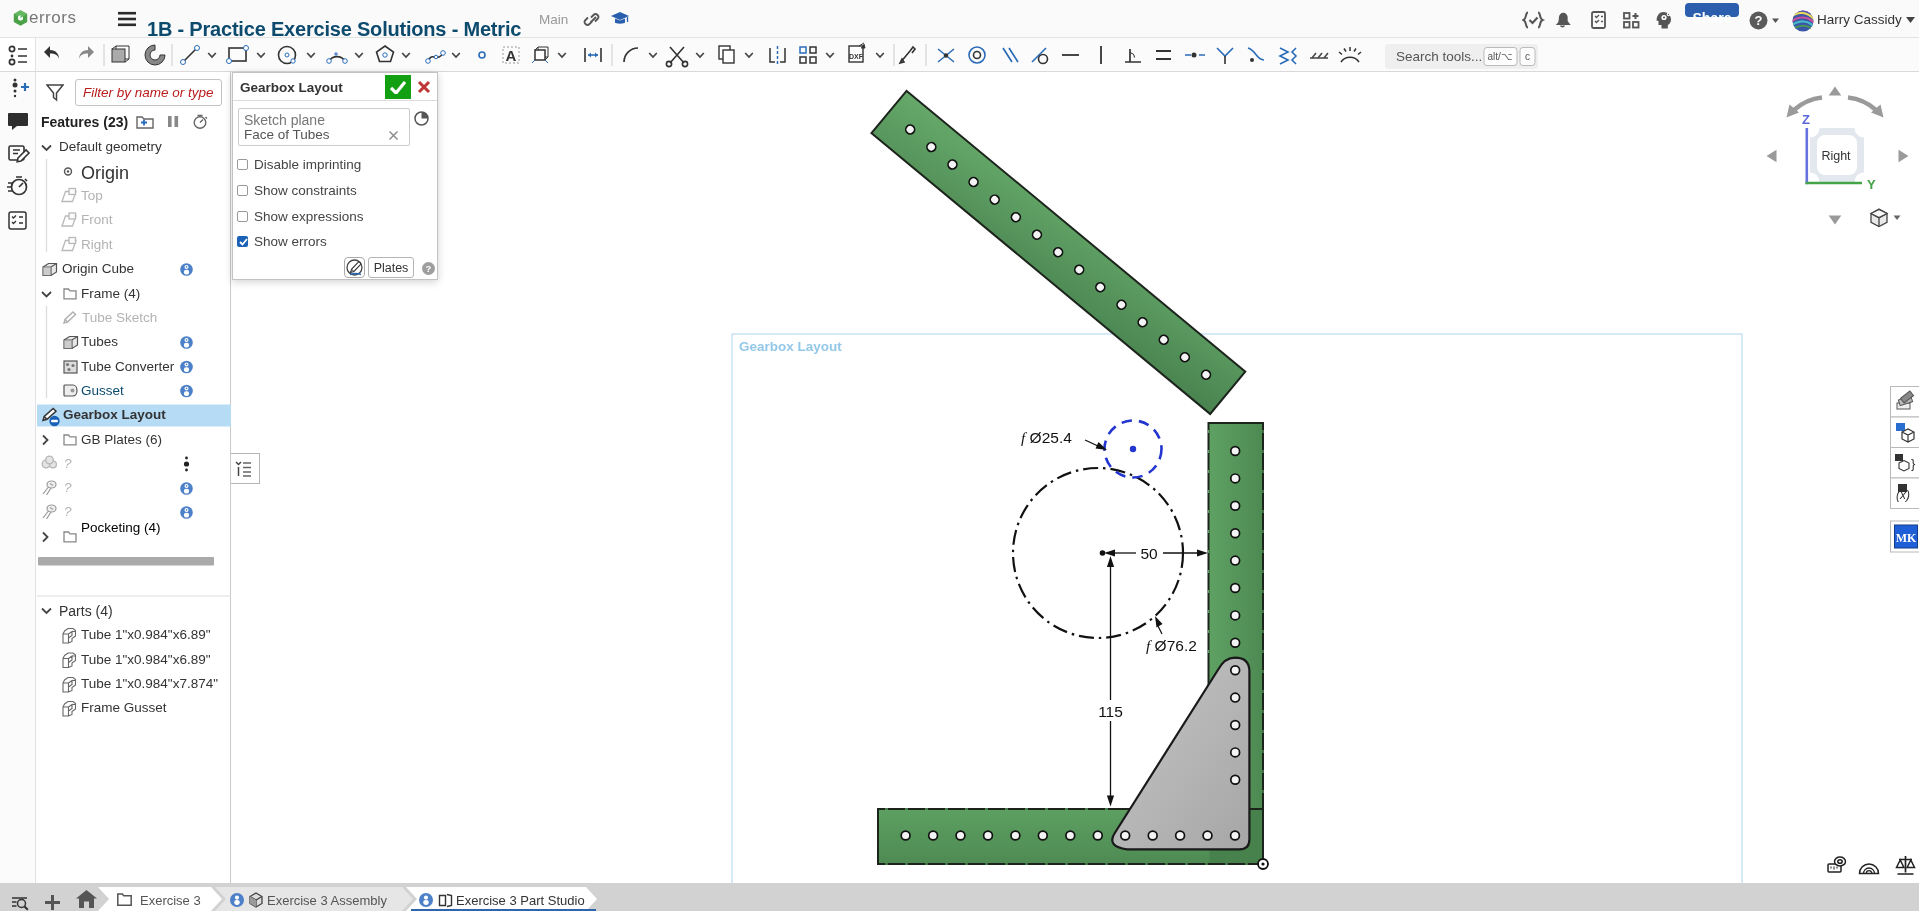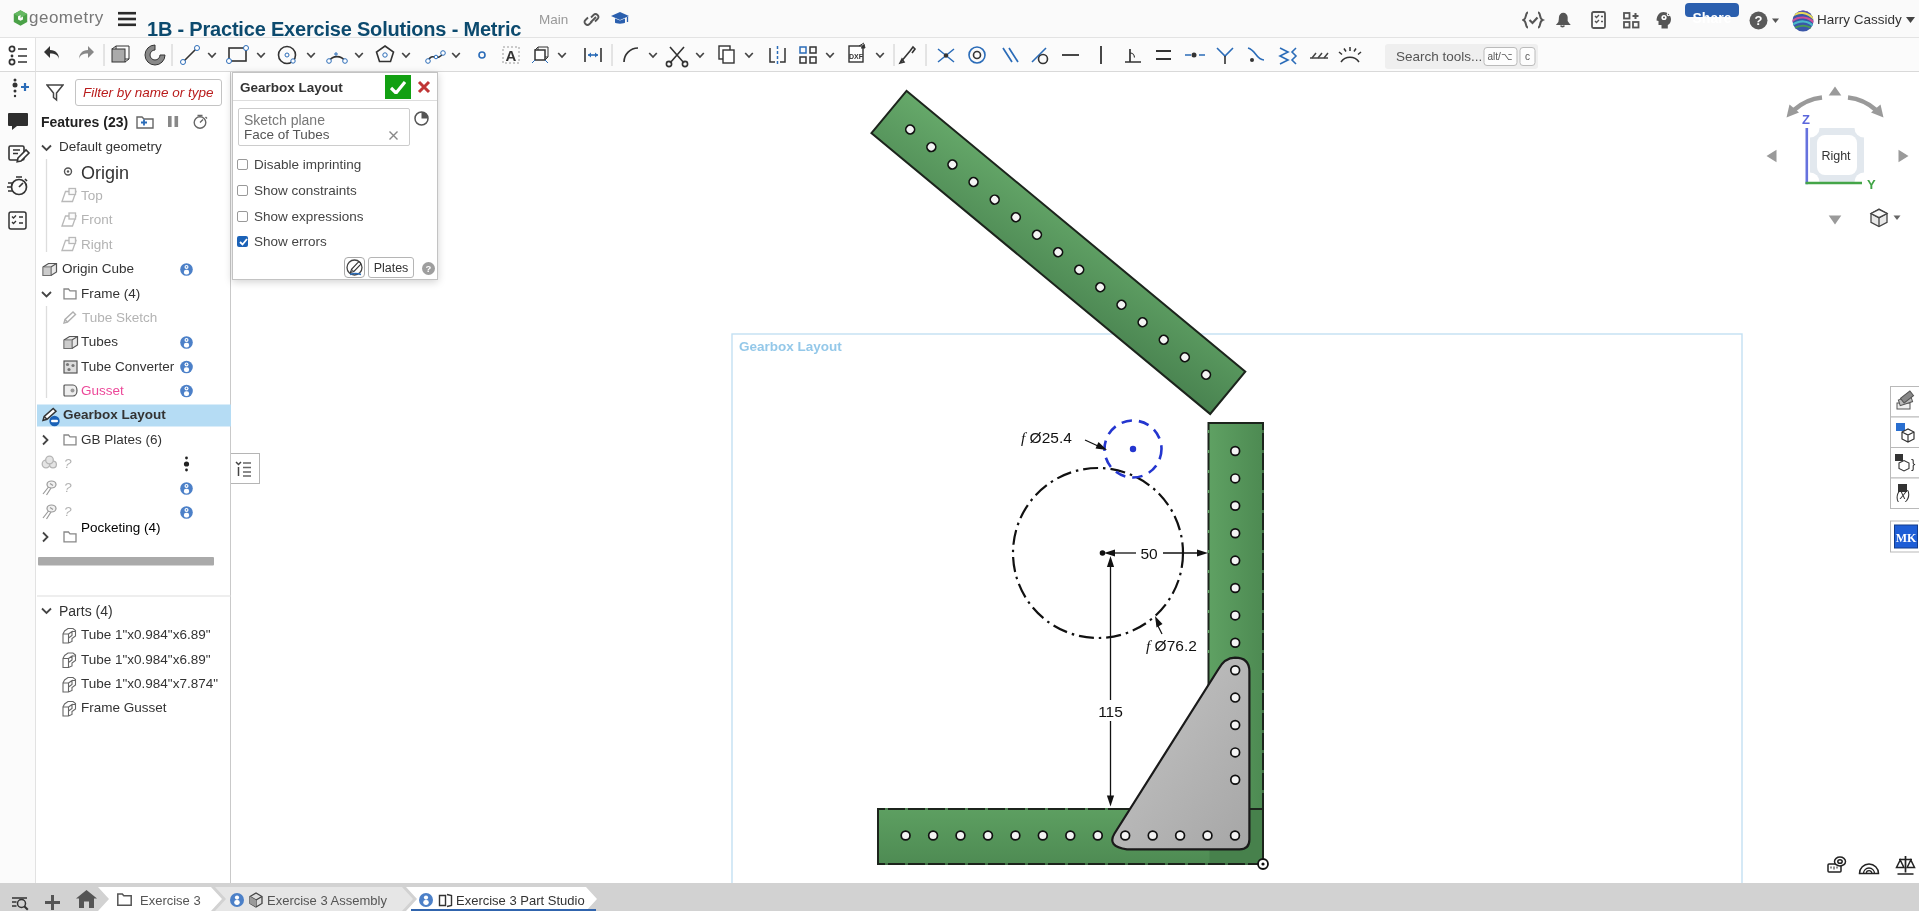--- a/index.html
+++ b/index.html
@@ -171,21 +171,21 @@
           <path d="M1905.5,856 v16.5 M1897.5,874 h16 M1899,859.5 h13"></path>
         </g>
         <path d="M1900.2,860 l-3.7,7.5 h7.4 Z M1910.8,860 l-3.7,7.5 h7.4 Z" fill="#fff"></path>
       </g>
     </svg></div>
 <div class="abs" style="left:0;top:0;width:1919px;height:38px;background:#fafafa;border-bottom:1px solid #e3e3e3">
     <svg class="abs" style="left:12px;top:9px" width="17" height="18" viewBox="0 0 24 25">
       <path d="M12 1.5 L21.5 7 V18 L12 23.5 L2.5 18 V7 Z M12 8 L15.5 10 V14.5 L12 16.5 L8.5 14.5 V10 Z" fill="#4aa147" fill-rule="evenodd"></path>
       <path d="M12 1.5 L21.5 7 L12 12.5 V8 L8.5 10 L2.5 7 Z" fill="#65b862"></path>
     </svg>
-    <span class="abs" style="left:29px;top:8px;font-size:17px;color:#777;letter-spacing:.5px">geometry</span>
+    <span class="abs" style="left:29px;top:8px;font-size:17px;color:#777;letter-spacing:.5px">errors</span>
     <svg class="abs" style="left:117px;top:11px" width="20" height="16" viewBox="0 0 20 16">
       <g stroke="#2b2b2b" stroke-width="2.6">
         <line x1="1" y1="2.2" x2="19" y2="2.2"></line>
         <line x1="1" y1="8" x2="19" y2="8"></line>
         <line x1="1" y1="13.8" x2="19" y2="13.8"></line>
       </g>
     </svg>
     <span class="abs" style="left:147px;top:18px;font-size:20px;font-weight:bold;color:#0c4a6e;letter-spacing:-.2px">1B - Practice Exercise Solutions - Metric</span>
     <span class="abs" style="left:539px;top:12px;font-size:13.5px;color:#999">Main</span>
     <svg class="abs" style="left:583px;top:11px" width="17" height="17" viewBox="0 0 17 17">
@@ -564,21 +564,21 @@
 <span class="abs" style="left:59px;top:139.0px;font-size:13.5px;color:#333;font-weight:normal;white-space:nowrap">Default geometry</span>
 <span class="abs" style="left:81px;top:163.0px;font-size:18px;color:#333;font-weight:normal;white-space:nowrap">Origin</span>
 <span class="abs" style="left:81px;top:187.5px;font-size:13.5px;color:#b3b3b3;font-weight:normal;white-space:nowrap">Top</span>
 <span class="abs" style="left:81px;top:212.0px;font-size:13.5px;color:#b3b3b3;font-weight:normal;white-space:nowrap">Front</span>
 <span class="abs" style="left:81px;top:236.5px;font-size:13.5px;color:#b3b3b3;font-weight:normal;white-space:nowrap">Right</span>
 <span class="abs" style="left:62px;top:261.0px;font-size:13.5px;color:#333;font-weight:normal;white-space:nowrap">Origin Cube</span>
 <span class="abs" style="left:81px;top:285.5px;font-size:13.5px;color:#333;font-weight:normal;white-space:nowrap">Frame (4)</span>
 <span class="abs" style="left:82px;top:309.5px;font-size:13.5px;color:#b3b3b3;font-weight:normal;white-space:nowrap">Tube Sketch</span>
 <span class="abs" style="left:81px;top:334.0px;font-size:13.5px;color:#333;font-weight:normal;white-space:nowrap">Tubes</span>
 <span class="abs" style="left:81px;top:358.5px;font-size:13.5px;color:#333;font-weight:normal;white-space:nowrap">Tube Converter</span>
-<span class="abs" style="left:81px;top:382.5px;font-size:13.5px;color:#ec4899;font-weight:normal;white-space:nowrap">Gusset</span>
+<span class="abs" style="left:81px;top:382.5px;font-size:13.5px;color:#0c4a6e;font-weight:normal;white-space:nowrap">Gusset</span>
 <span class="abs" style="left:63px;top:407.0px;font-size:13.5px;color:#333;font-weight:bold;white-space:nowrap">Gearbox Layout</span>
 <span class="abs" style="left:81px;top:431.5px;font-size:13.5px;color:#333;font-weight:normal;white-space:nowrap">GB Plates (6)</span>
 <span class="abs" style="left:64px;top:455.5px;font-size:13.5px;font-style:italic;color:#b3b3b3;font-weight:normal;white-space:nowrap">?</span>
 <span class="abs" style="left:64px;top:480.0px;font-size:13.5px;font-style:italic;color:#b3b3b3;font-weight:normal;white-space:nowrap">?</span>
 <span class="abs" style="left:64px;top:504.0px;font-size:13.5px;font-style:italic;color:#b3b3b3;font-weight:normal;white-space:nowrap">?</span>
 <span class="abs" style="left:81px;top:520px;font-size:13.5px;color:#000000;font-weight:normal;white-space:nowrap">Pocketing (4)</span>
 <span class="abs" style="left:81px;top:627.0px;font-size:13.5px;color:#333;white-space:nowrap">Tube 1"x0.984"x6.89"</span>
 <span class="abs" style="left:81px;top:651.5px;font-size:13.5px;color:#333;white-space:nowrap">Tube 1"x0.984"x6.89"</span>
 <span class="abs" style="left:81px;top:676.0px;font-size:13.5px;color:#333;white-space:nowrap">Tube 1"x0.984"x7.874"</span>
 <span class="abs" style="left:81px;top:700.0px;font-size:13.5px;color:#333;white-space:nowrap">Frame Gusset</span>

